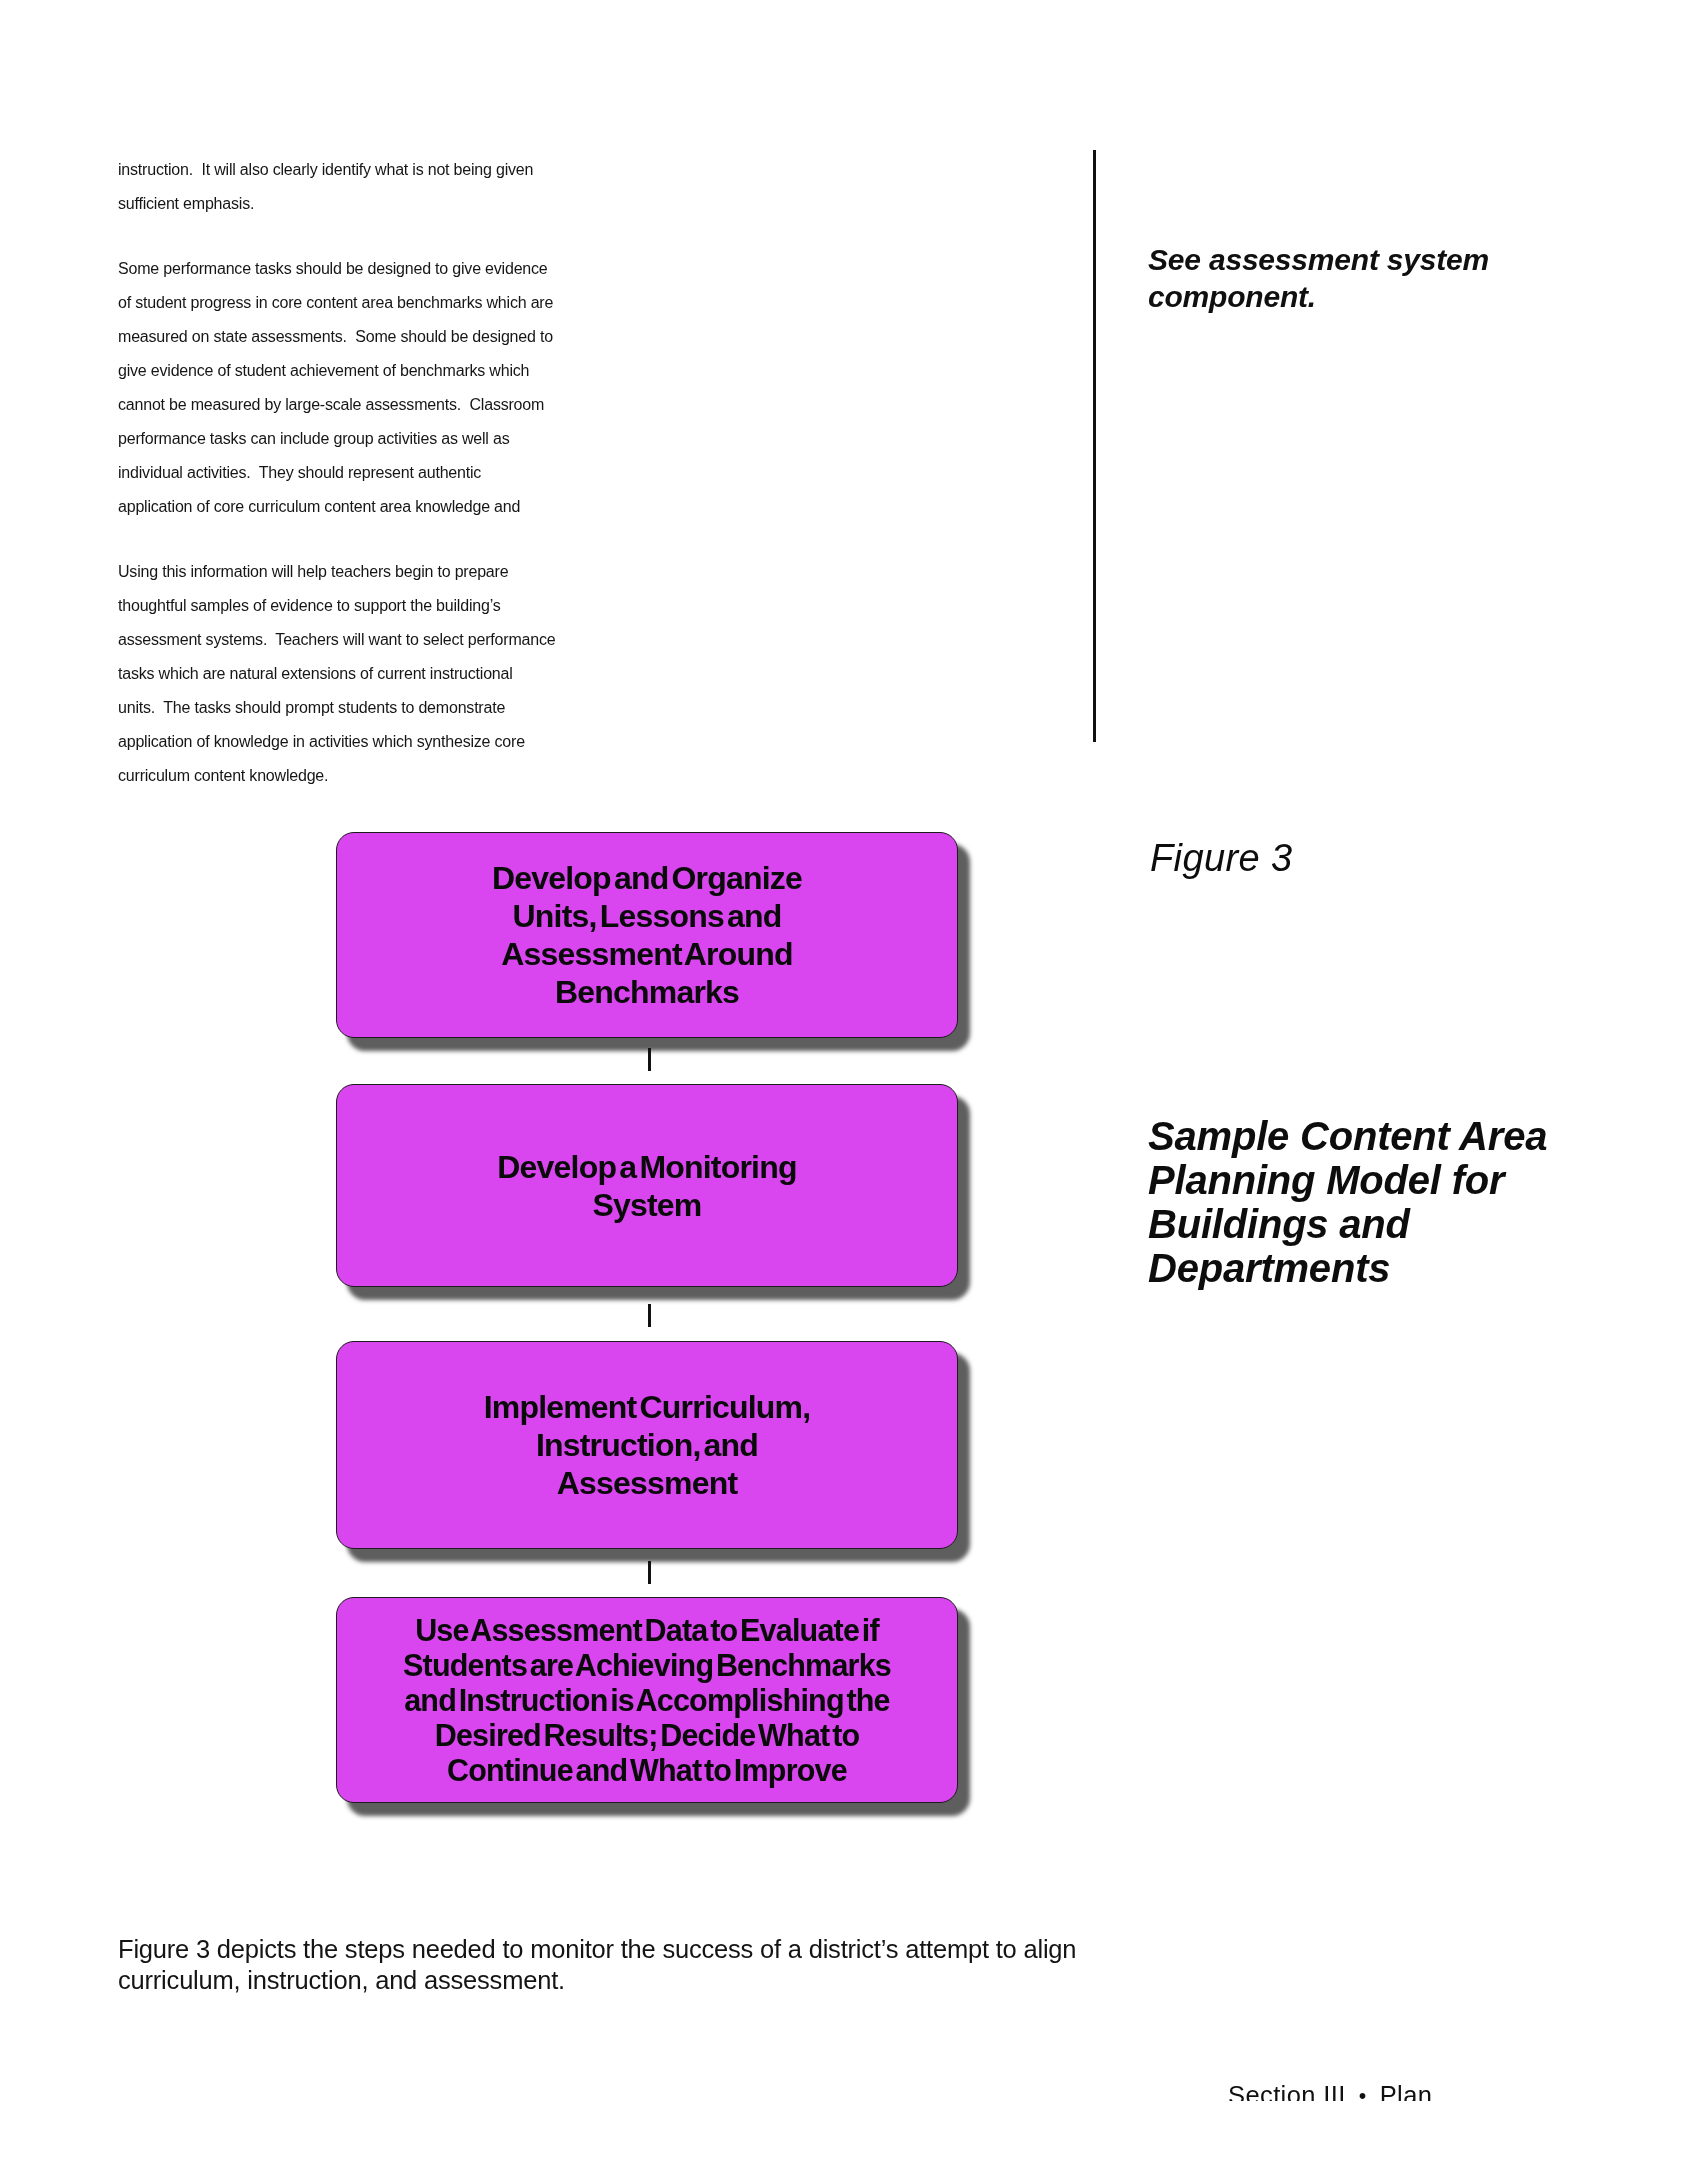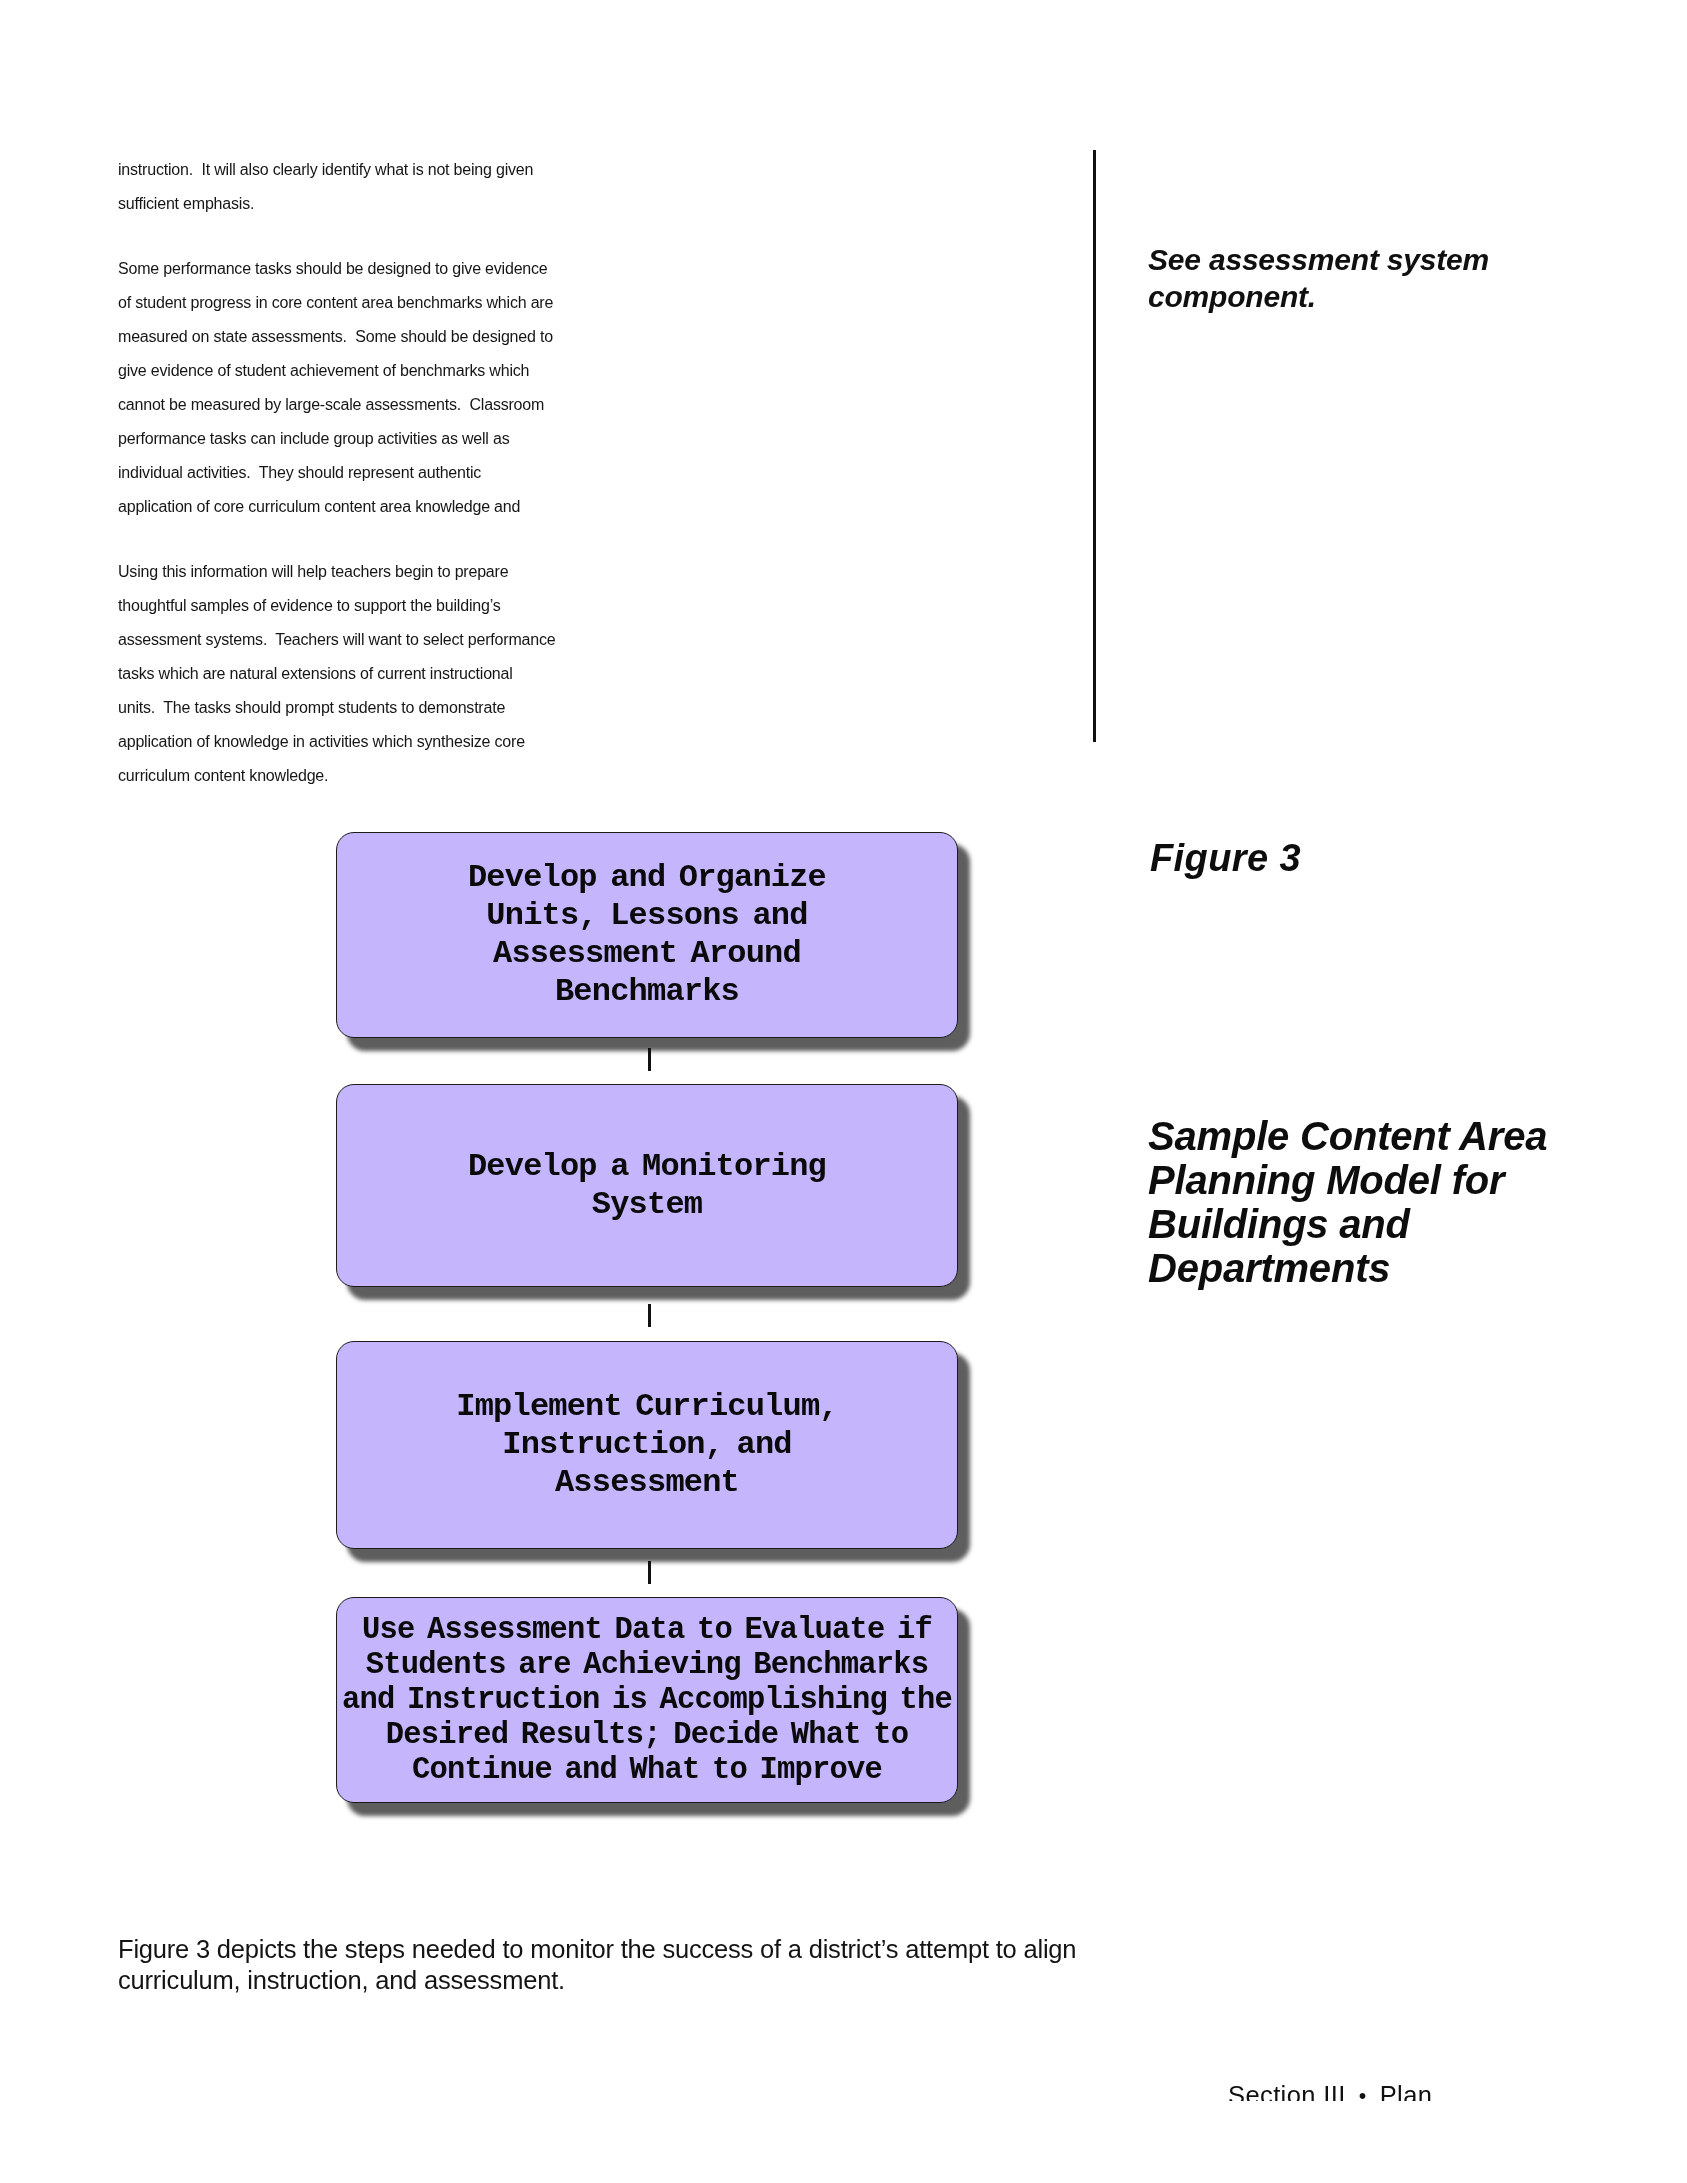--- a/index.html
+++ b/index.html
@@ -25,37 +25,37 @@
   }
   
   .margin-note{
     position:absolute;left:1148px;top:241px;width:428px;
     font-size:30px;line-height:37px;font-weight:bold;font-style:italic;
     letter-spacing:-0.2px;color:#101010;
   }
   
   .figure-label{
     position:absolute;left:1150px;top:837px;
-    font-size:38px;font-weight:bold;font-style:italic;letter-spacing:0.4px;
+    font-size:38px;font-weight:normal;font-style:italic;letter-spacing:0.4px;
     color:#0d0d0d;
   }
   .figure-title{
     position:absolute;left:1148px;top:1114px;width:461px;
     font-size:40px;line-height:44px;font-weight:bold;font-style:italic;
     letter-spacing:-0.2px;color:#0d0d0d;
   }
   
   .flow-box{
     position:absolute;left:336px;width:620px;
-    background:#c4b5fd;
+    background:#d946ef;
     border:1.6px solid #1c1c1c;border-radius:18px;
     box-shadow:11.5px 12.4px 4.1px rgba(72,72,72,0.88);
     display:flex;align-items:center;justify-content:center;
     text-align:center;
-    font-weight:bold;color:#0a0a0a;font-family:Liberation Mono, monospace;
+    font-weight:bold;color:#0a0a0a;
   }
   .flow-box .box-label{
     font-size:32px;line-height:38px;letter-spacing:-0.8px;word-spacing:-5px;
   }
   #box1{top:832px;height:204px;}
   #box2{top:1084px;height:201px;}
   #box3{top:1341px;height:206px;}
   #box4{top:1597px;height:204px;}
   #box4 .box-label{font-size:30.5px;line-height:35px;}
   .flow-connector{

